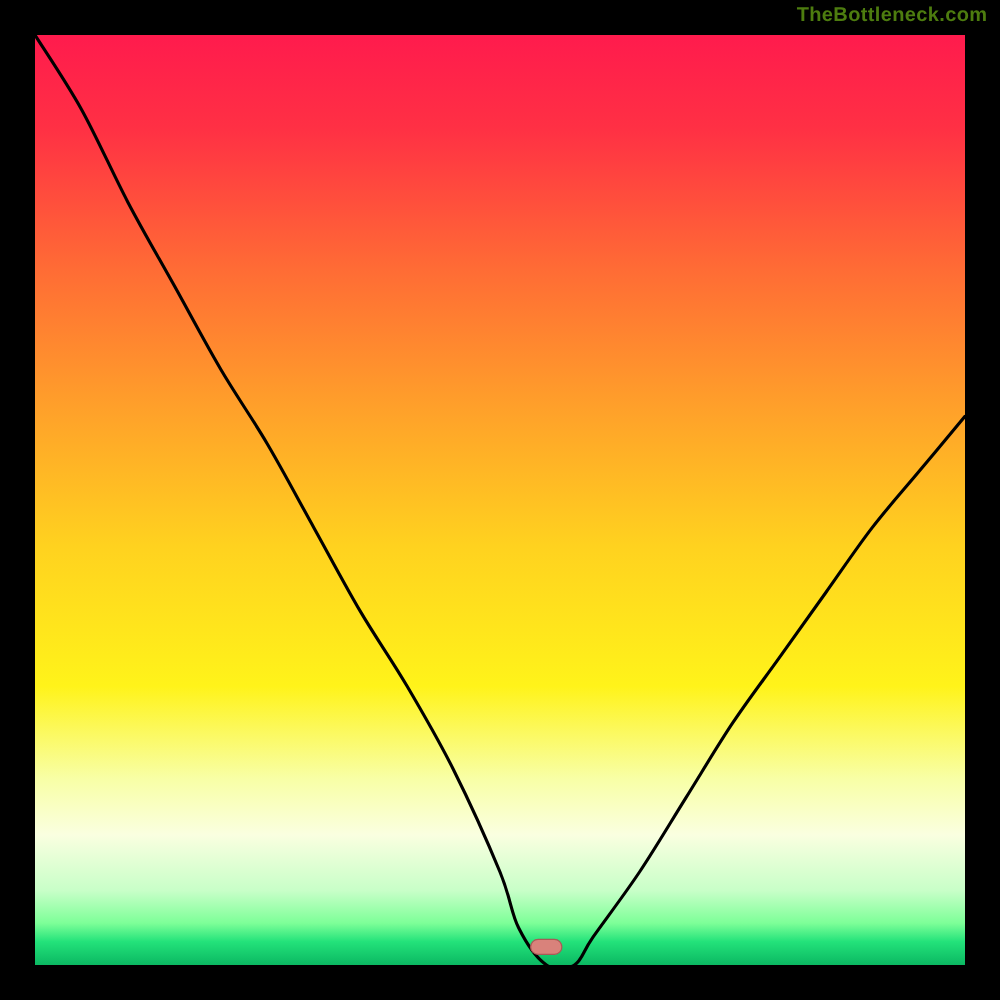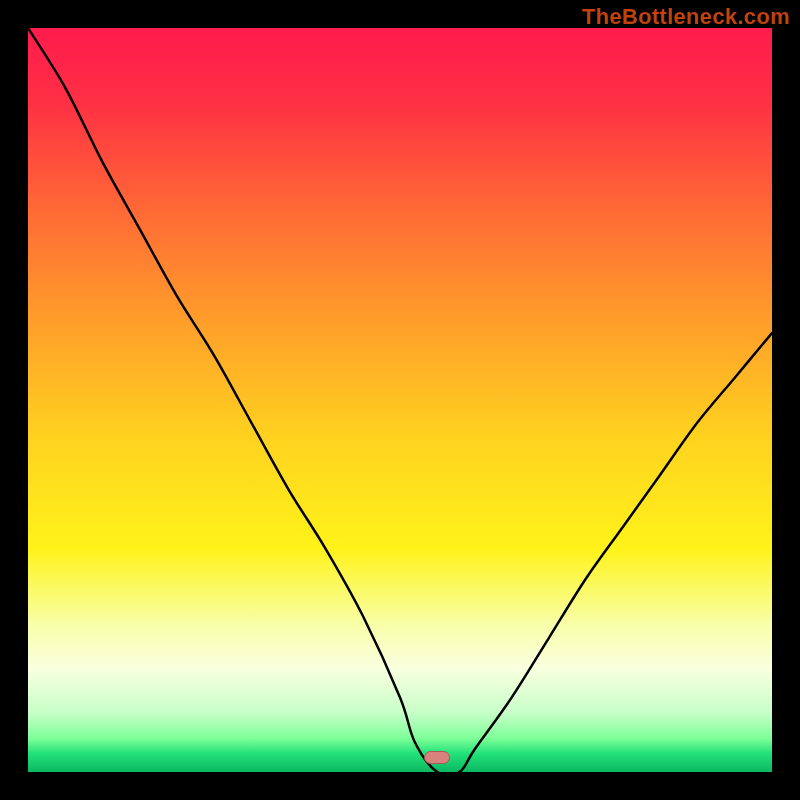--- a/index.html
+++ b/index.html
@@ -14,23 +14,23 @@
   .frame {
     position: relative;
     width: 800px;
     height: 800px;
     background: #000;
   }
   .watermark {
     position: absolute;
     top: 4px;
     right: 10px;
-    font-size: 22px;
+    font-size: 16px;
     font-weight: 600;
-    color: #c2410c;
+    color: #4d7c0f;
     letter-spacing: 0.3px;
     z-index: 30;
   }
   .plot-area {
     position: absolute;
     left: 28px;
     top: 28px;
     width: 744px;
     height: 744px;
     background: #000;

